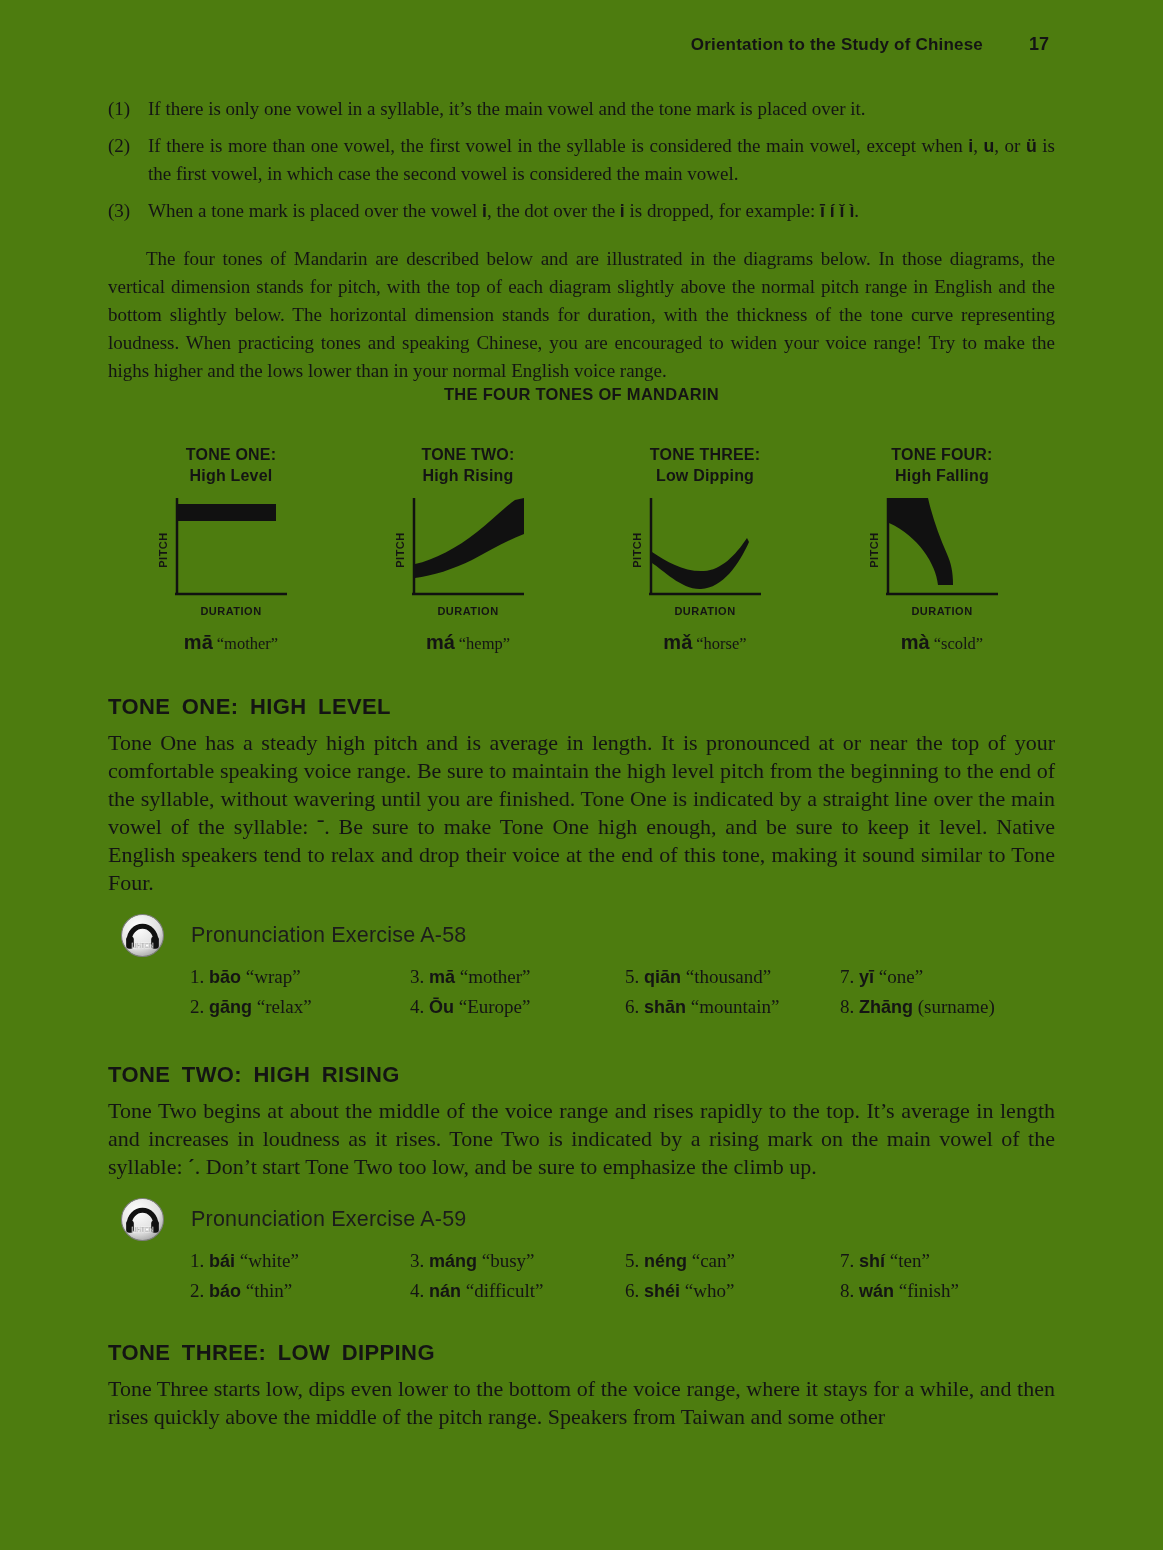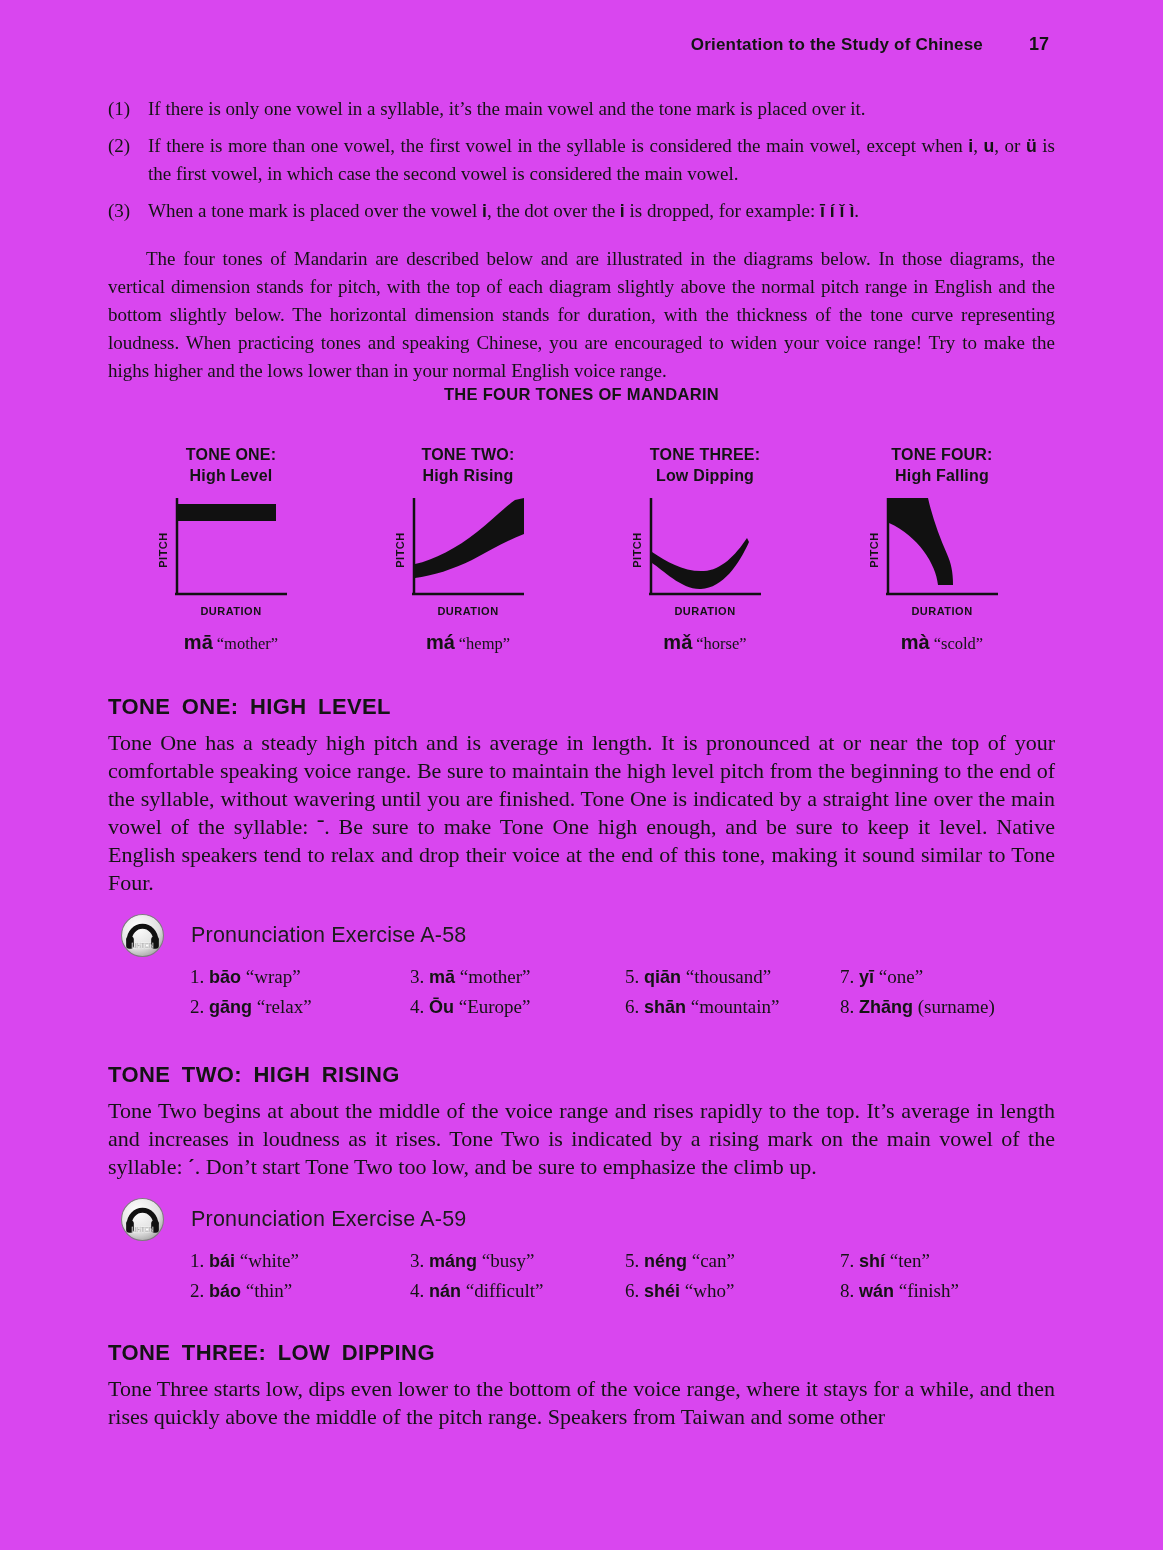--- a/index.html
+++ b/index.html
@@ -1,18 +1,18 @@
 <!DOCTYPE html>
 <html><head>
 <meta charset="utf-8">
 <style>
   * { margin:0; padding:0; box-sizing:border-box; }
   html,body { background:#e8e8e8; }
   .page {
-    width:1163px; height:1550px; background:#d946ef; margin:0 auto;
+    width:1163px; height:1550px; background:#4d7c0f; margin:0 auto;
     font-family:"Liberation Serif", serif; color:#141414; overflow:hidden;
     position:relative;
   }
   .content { padding:34px 108px 0 108px; }
 
   
   .running-head-row { display:flex; justify-content:flex-end; align-items:baseline; gap:46px; padding-right:6px; }
   .running-head { font-family:"Liberation Sans", sans-serif; font-weight:700; font-size:17px; letter-spacing:0.2px; }
   .page-number { font-family:"Liberation Sans", sans-serif; font-weight:700; font-size:18px; }
 

